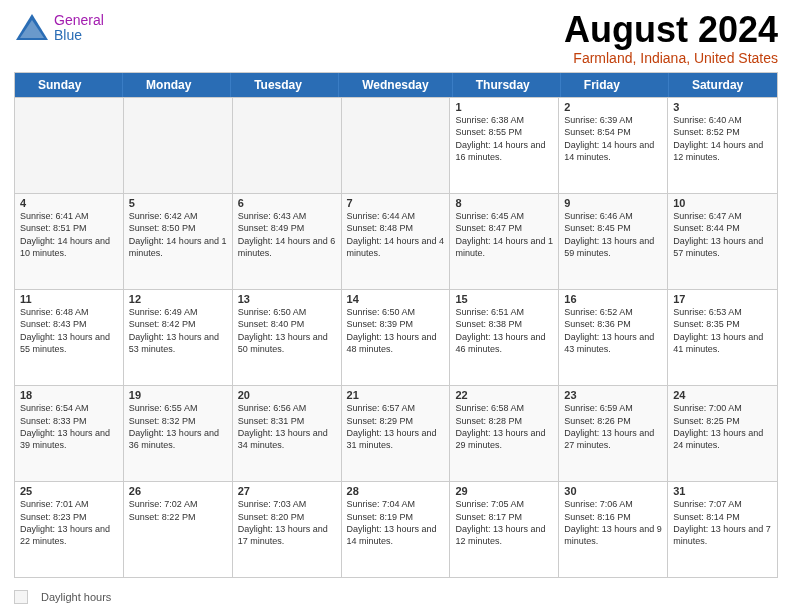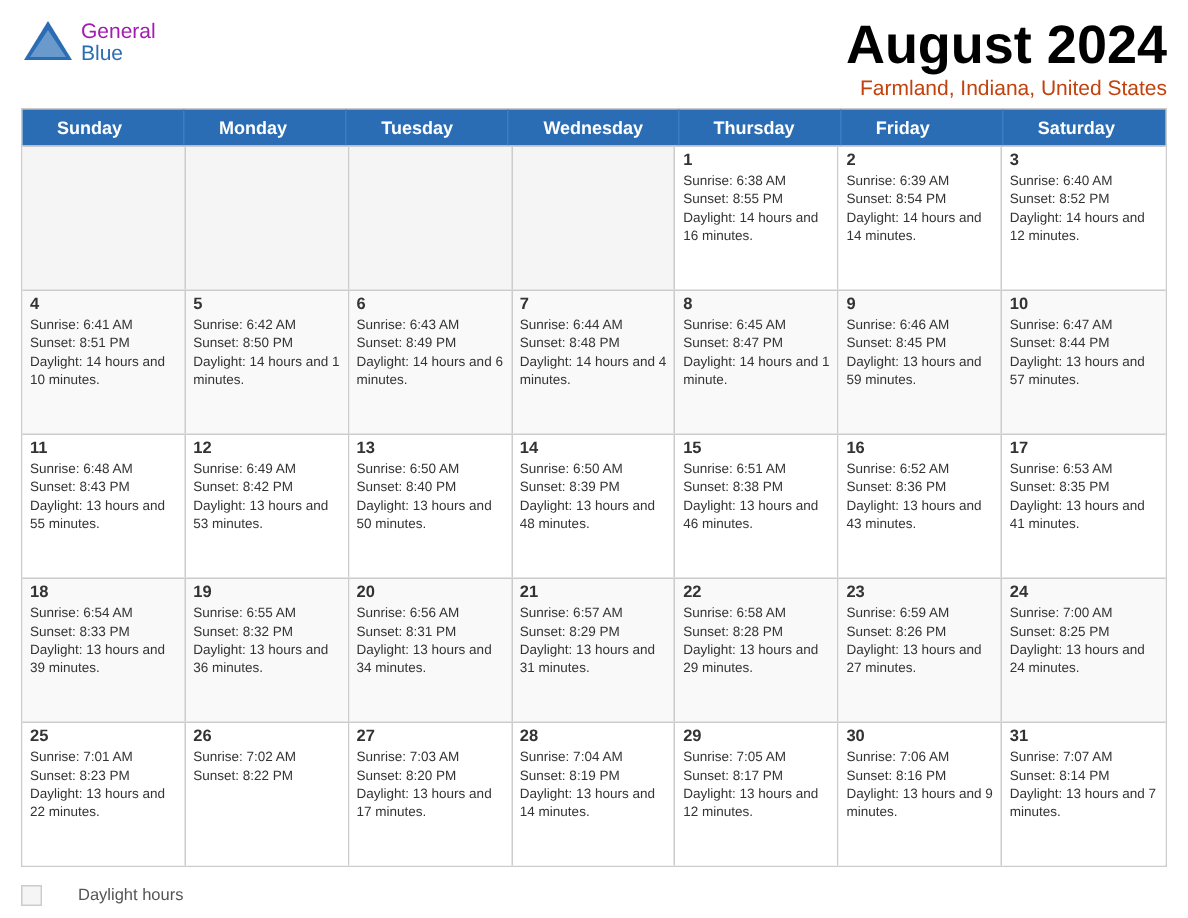--- a/index.html
+++ b/index.html
@@ -112,21 +112,21 @@
       margin-bottom: 1px;
     }
     .cell-line {
       font-size: 9px;
       color: #333;
       line-height: 1.3;
     }
     .legend {
       display: flex;
       align-items: center;
-      gap: 24px;
+      gap: 13px;
       margin-top: 12px;
       font-size: 11px;
       color: #555;
     }
     .legend-box {
       width: 14px;
       height: 14px;
       background: #f5f5f5;
       border: 1px solid #ccc;
     }

